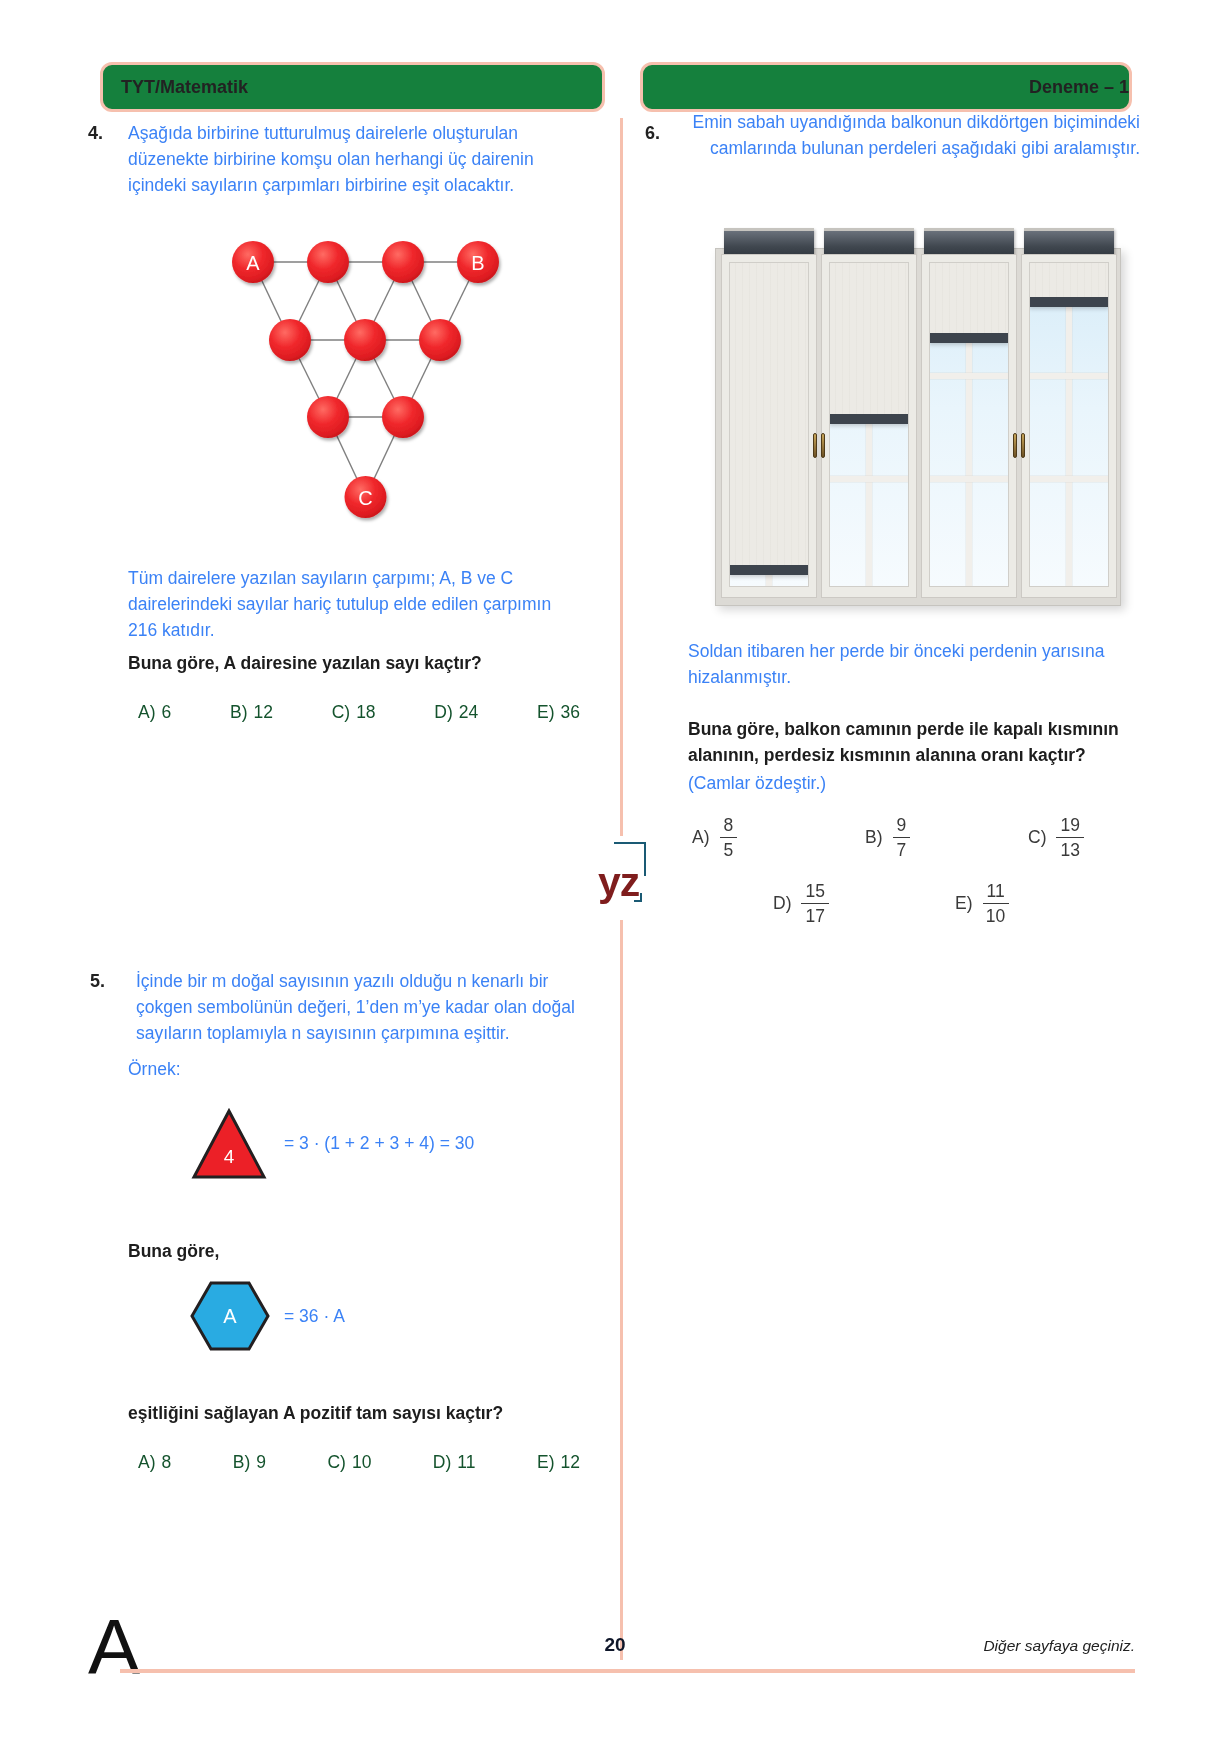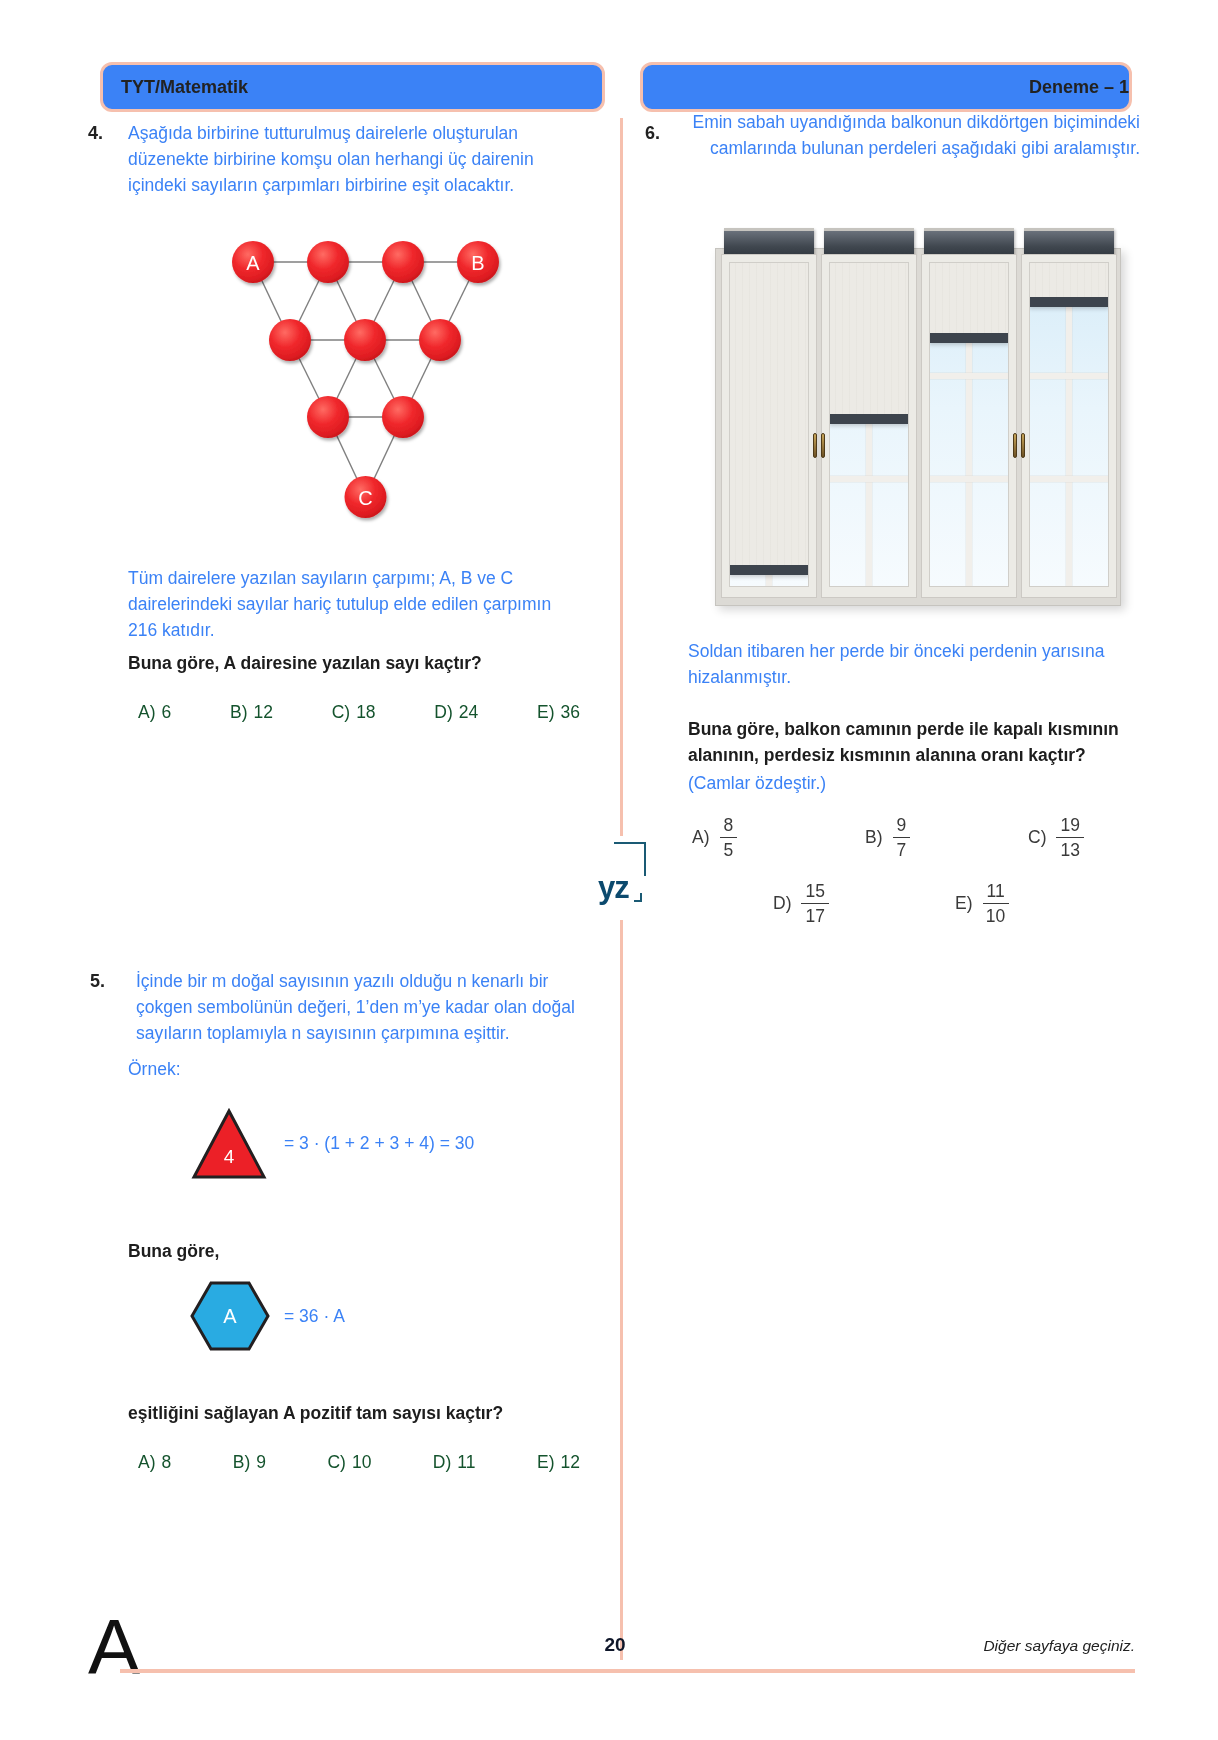--- a/index.html
+++ b/index.html
@@ -12,39 +12,39 @@
     overflow:hidden;
   }
   .abs { position:absolute; }
 
   
   .hdr-box {
     position:absolute; top:62px; height:50px;
     border:3px solid #f6c0ae; border-radius:12px;
     display:flex; align-items:center;
     font-size:18px; font-weight:bold; color:#222;
-    background:#3b82f6;
+    background:#15803d;
   }
   .hdr-left  { left:100px; width:505px; padding-left:18px; }
   .hdr-right { left:640px; width:492px; justify-content:flex-end; padding-right:0; }
 
   
   .vdiv { position:absolute; left:620px; width:3px; background:#f6c0ae; }
   .vdiv.seg1 { top:118px; height:718px; }
   .vdiv.seg2 { top:920px; height:740px; }
 
   
   .yz-logo { position:absolute; left:596px; top:840px; width:54px; height:72px; }
   .yz-logo .bracket {
     position:absolute; top:2px; right:4px; width:32px; height:34px;
     border-top:2.5px solid #1a5a74; border-right:2.5px solid #1a5a74;
   }
   .yz-logo .yz-text {
     position:absolute; left:2px; bottom:6px;
-    font-size:31px; font-weight:bold; letter-spacing:-1px; color:#0c4a6e;margin-top:28px;
+    font-size:41px; font-weight:bold; letter-spacing:-1px; color:#7f1d1d;margin-top:28px;
   }
   .yz-logo .foot {
     position:absolute; right:8px; bottom:10px; width:8px; height:9px;
     border-right:2.5px solid #1a5a74; border-bottom:2.5px solid #1a5a74;
   }
 
   
   .qnum { position:absolute; font-size:18px; font-weight:bold; color:#222; line-height:26px; }
   .para { position:absolute; font-size:17.5px; line-height:26px; color:#3b82f6; }
   .bold-q { position:absolute; font-size:17.5px; line-height:26px; font-weight:bold; color:#1d1d1d; }

